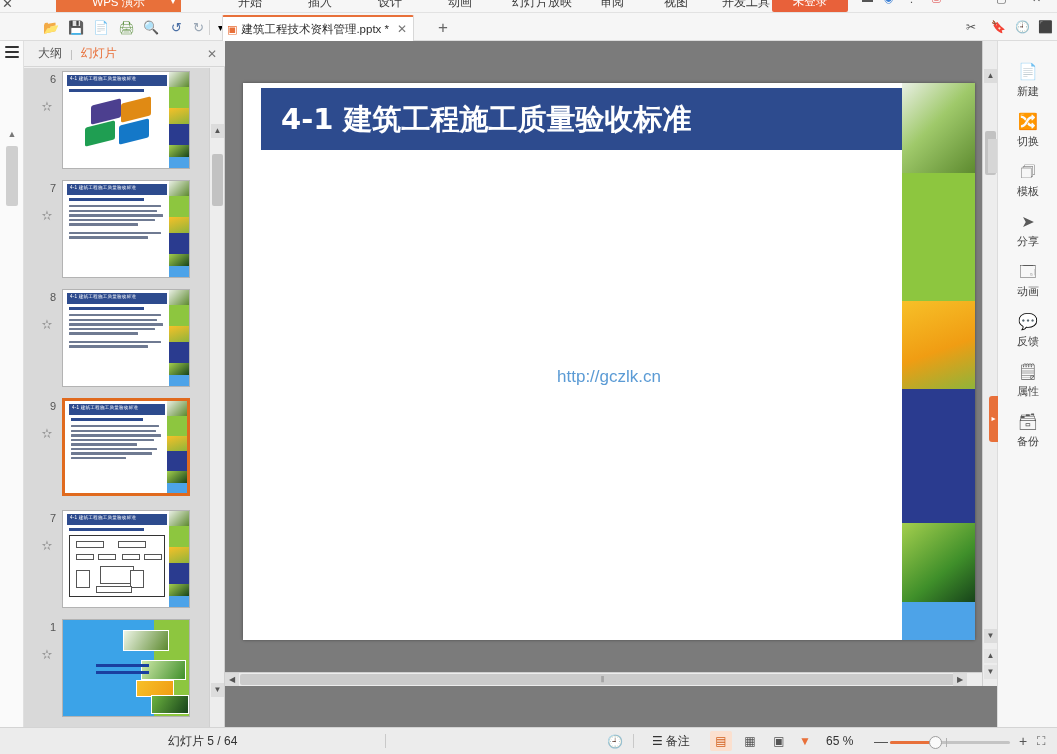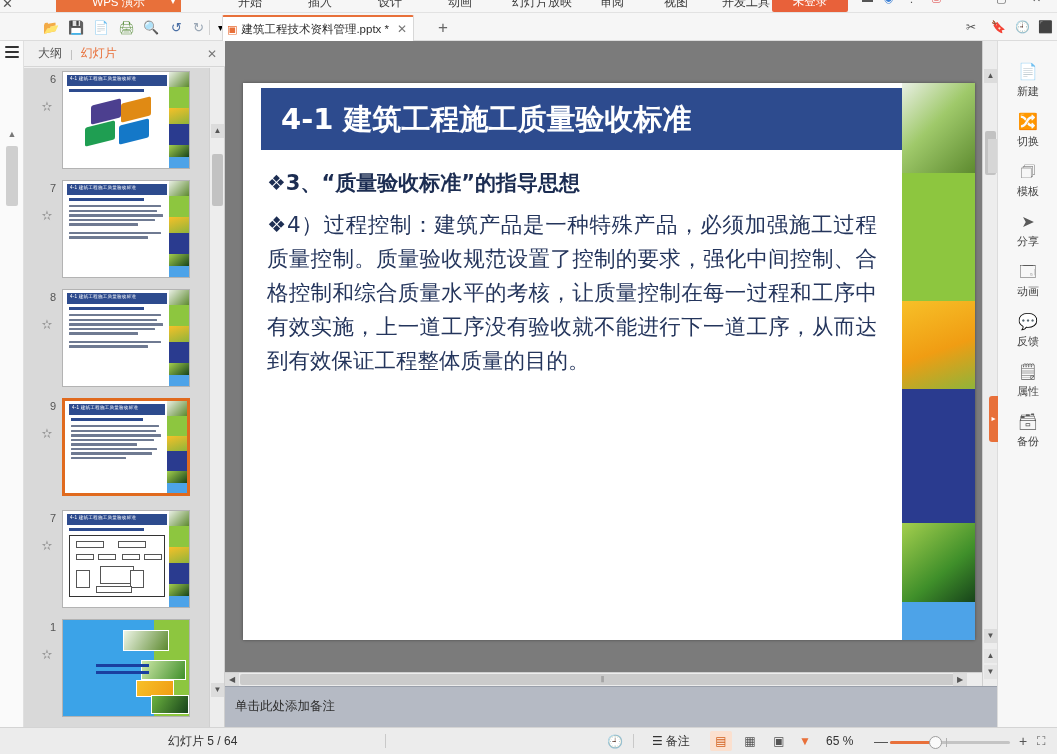--- a/index.html
+++ b/index.html
@@ -534,53 +534,47 @@
       <div class="tp-sb-dn">▼</div>
     </div>
   </div>
 
   <div class="editarea">
 
     <div class="slide-canvas">
       <div class="sl-titlebar">
         <div class="sl-title">4-1 建筑工程施工质量验收标准</div>
       </div>
-      <div class="sl-heading">❖3、“质量验收标准”的指导思想</div>
-      <div class="sl-body">
-        <span class="sl-bullet">❖</span><span>4）过程控制：建筑产品是一种特殊产品，必须加强施工过程质量控制。质量验收规范设置了控制的要求，强化中间控制、合格控制和综合质量水平的考核，让质量控制在每一过程和工序中有效实施，上一道工序没有验收就不能进行下一道工序，从而达到有效保证工程整体质量的目的。</span>
-      </div>
       <div class="sl-strip" id="slide-strip">
           <div style="height: 90px; background: linear-gradient(135deg, rgb(233, 239, 228) 0%, rgb(159, 201, 106) 45%, rgb(93, 138, 47) 100%);"></div>
           <div style="height: 128px; background: rgb(141, 198, 63);"></div>
           <div style="height: 88px; background: linear-gradient(160deg, rgb(247, 192, 40) 0%, rgb(240, 157, 19) 55%, rgb(143, 180, 58) 100%);"></div>
           <div style="height: 134px; background: rgb(42, 59, 143);"></div>
           <div style="height: 79px; background: linear-gradient(140deg, rgb(164, 207, 78) 0%, rgb(63, 143, 42) 60%, rgb(23, 67, 26) 100%);"></div>
           <div style="height: 82px; background: rgb(77, 163, 232);"></div>
         </div>
+      <div class="sl-watermark">http://gczlk.cn</div>
     </div>
 
     <div class="ea-vsb">
       <div class="ea-vsb-up">▲</div>
       <div class="ea-vsb-thumb"></div>
       <div class="ea-vsb-dn">▼</div>
       <div class="ea-vsb-prev">▲</div>
       <div class="ea-vsb-next">▼</div>
     </div>
 
     <div class="ea-hsb">
       <div class="ea-hsb-l">◀</div>
       <div class="ea-hsb-thumb">
         <span class="ea-hsb-grip">⦀</span>
       </div>
       <div class="ea-hsb-r">▶</div>
     </div>
 
-    <div class="notes">
-      <div class="notes-text">单击此处添加备注</div>
-    </div>
   </div>
 
   <div class="rightbar" id="rightbar">
     <div class="rb-col-scroll"></div>
     <div class="rb-handle">▸</div>
   <div class="rb-item" style="top: 16px;">
         <span class="rb-ico" style="color: rgb(232, 112, 58);">📄</span>
         <span class="rb-lbl">新建</span>
       </div>
       <div class="rb-item" style="top: 66px;">

